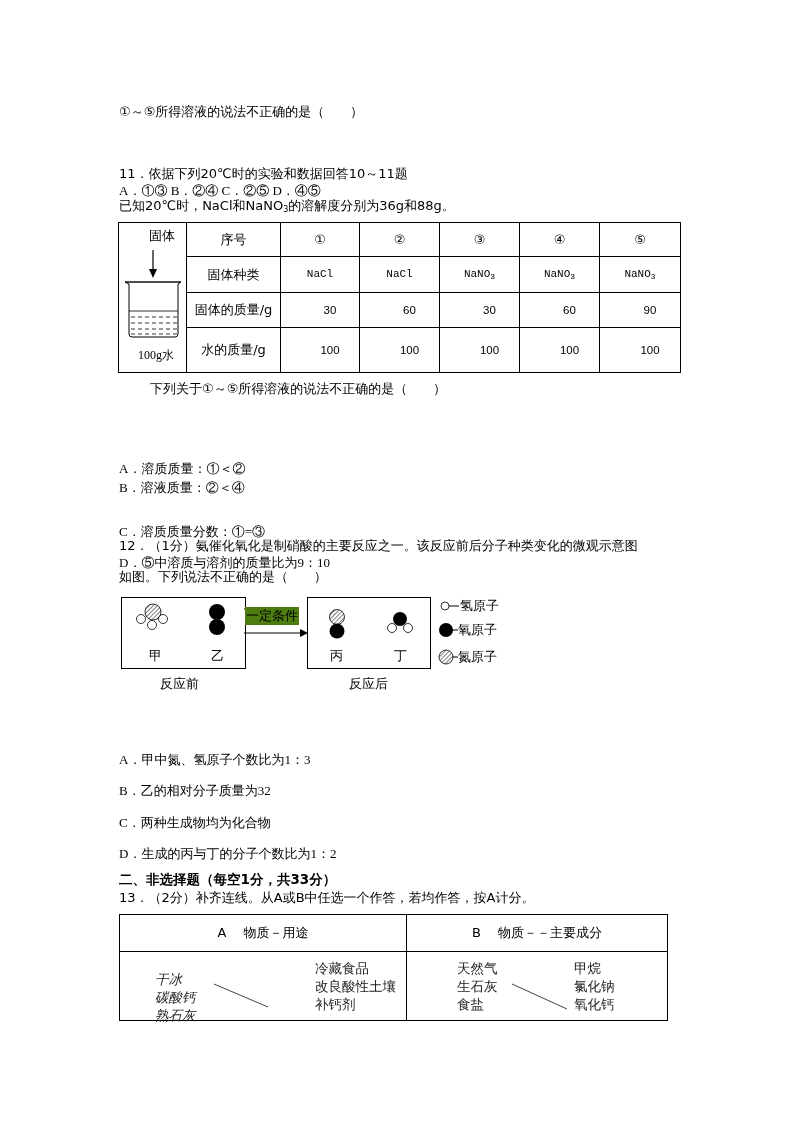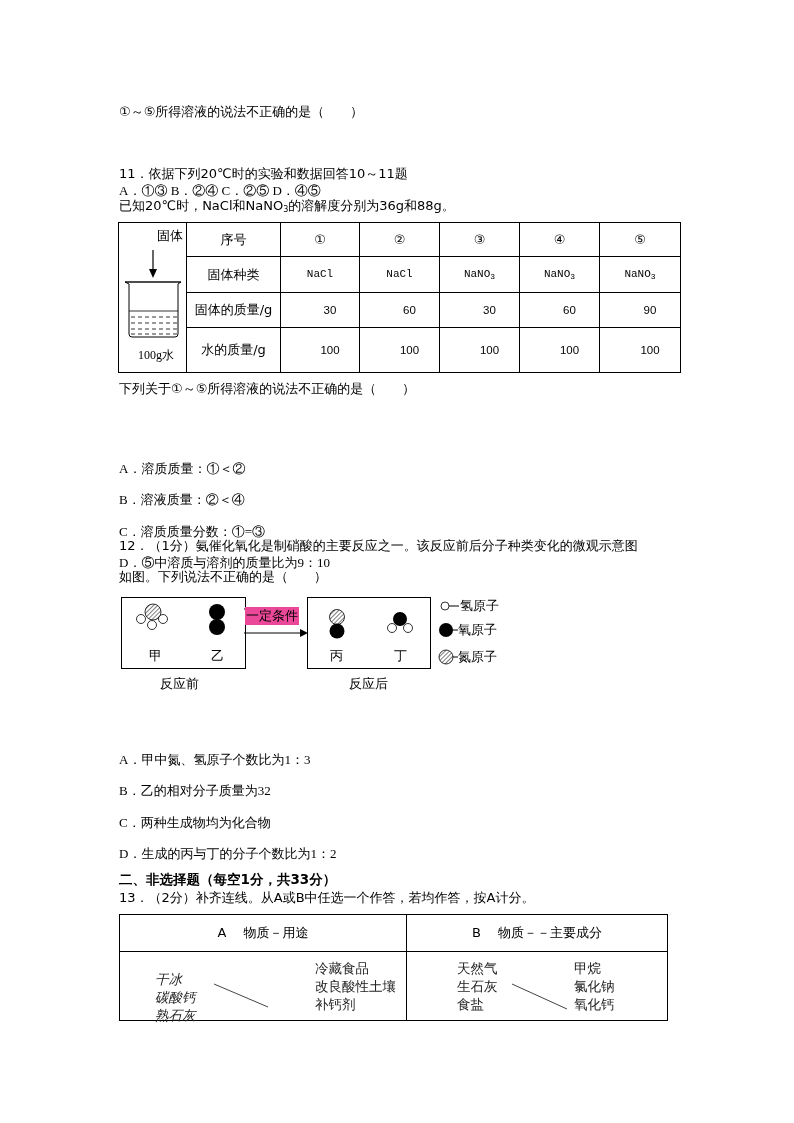--- a/index.html
+++ b/index.html
@@ -49,21 +49,21 @@
         <path d="M6,58 L10,60 L10,110 Q10,113 13,113 L56,113 Q59,113 59,110 L59,60 L62,58 Z" fill="none" stroke="#000" stroke-width="1"></path>
         <line x1="6" y1="58" x2="62" y2="58" stroke="#000" stroke-width="0.8"></line>
         <line x1="10" y1="87" x2="59" y2="87" stroke="#000" stroke-width="0.8"></line>
         <g stroke="#000" stroke-width="0.8" stroke-dasharray="4,3">
           <line x1="12" y1="93" x2="58" y2="93"></line>
           <line x1="12" y1="99" x2="58" y2="99"></line>
           <line x1="12" y1="105" x2="58" y2="105"></line>
           <line x1="12" y1="110" x2="58" y2="110"></line>
         </g>
       </svg>
-      <span style="position:absolute; left:30px; top:4px; font-size:13px;margin-left:8px;">固体</span>
+      <span style="position:absolute; left:30px; top:4px; font-size:13px;">固体</span>
       <span style="position:absolute; left:19px; top:124px; font-size:12px; font-family:'Liberation Serif',serif;">100g水</span>
     </td>
     <td class="hdr" style="width:93px;">序号</td>
     <td class="hdr" style="width:78px;">①</td>
     <td class="hdr" style="width:79px;">②</td>
     <td class="hdr" style="width:79px;">③</td>
     <td class="hdr" style="width:79px;">④</td>
     <td class="hdr" style="width:80px;">⑤</td>
   </tr>
   <tr style="height:36px;">
@@ -86,23 +86,23 @@
     <td class="hdr">水的质量/g</td>
     <td class="val">100</td>
     <td class="val">100</td>
     <td class="val">100</td>
     <td class="val">100</td>
     <td class="val">100</td>
   </tr>
 </tbody>
   </table>
 
-<div class="line" style="top:381px;">下列关于①～⑤所得溶液的说法不正确的是（　　）</div>
+<div class="line" style="top:381px;margin-left:31px;">下列关于①～⑤所得溶液的说法不正确的是（　　）</div>
 <div class="line mono" style="top:413px;">A．溶质质量：①＜②</div>
-<div class="line mono" style="top:444px;">B．溶液质量：②＜④</div>
+<div class="line mono" style="top:432px;">B．溶液质量：②＜④</div>
 <div class="line mono" style="top:476px;">C．溶质质量分数：①=③</div>
 <div class="line mono" style="top:507px;">D．⑤中溶质与溶剂的质量比为9：10</div>
 
 <div class="line" style="top:538px;">12．（1分）氨催化氧化是制硝酸的主要反应之一。该反应前后分子种类变化的微观示意图</div>
 <div class="line" style="top:569px;">如图。下列说法不正确的是（　　）</div>
 
 <div>
 
   <div class="rbox" style="left:121px; top:597px; width:123px; height:70px;">
     <svg width="123" height="70" style="position:absolute; left:0; top:0;">
@@ -126,21 +126,21 @@
     </svg>
     <span class="lbl" style="left:27px; top:49px;">甲</span>
     <span class="lbl" style="left:89px; top:49px;">乙</span>
   </div>
 
   <svg width="64" height="40" style="position:absolute; left:244px; top:603px;">
     <line x1="0" y1="6" x2="6" y2="6" stroke="#000" stroke-width="1"></line>
     <line x1="0" y1="30" x2="56" y2="30" stroke="#000" stroke-width="1"></line>
     <polygon points="56,26 64,30 56,34" fill="#000"></polygon>
   </svg>
-  <span class="lbl" style="left:245px; top:607px; background:#ec4899; padding:0 1px;">一定条件</span>
+  <span class="lbl" style="left:245px; top:607px; background:#4d7c0f; padding:0 1px;">一定条件</span>
 
   <div class="rbox" style="left:307px; top:597px; width:122px; height:70px;">
     <svg width="122" height="70" style="position:absolute; left:0; top:0;">
       <defs>
         <pattern id="hatch2" patternUnits="userSpaceOnUse" width="3" height="3" patternTransform="rotate(45)">
           <line x1="0" y1="0" x2="0" y2="3" stroke="#000" stroke-width="1"></line>
         </pattern>
       </defs>
 
       <g>

